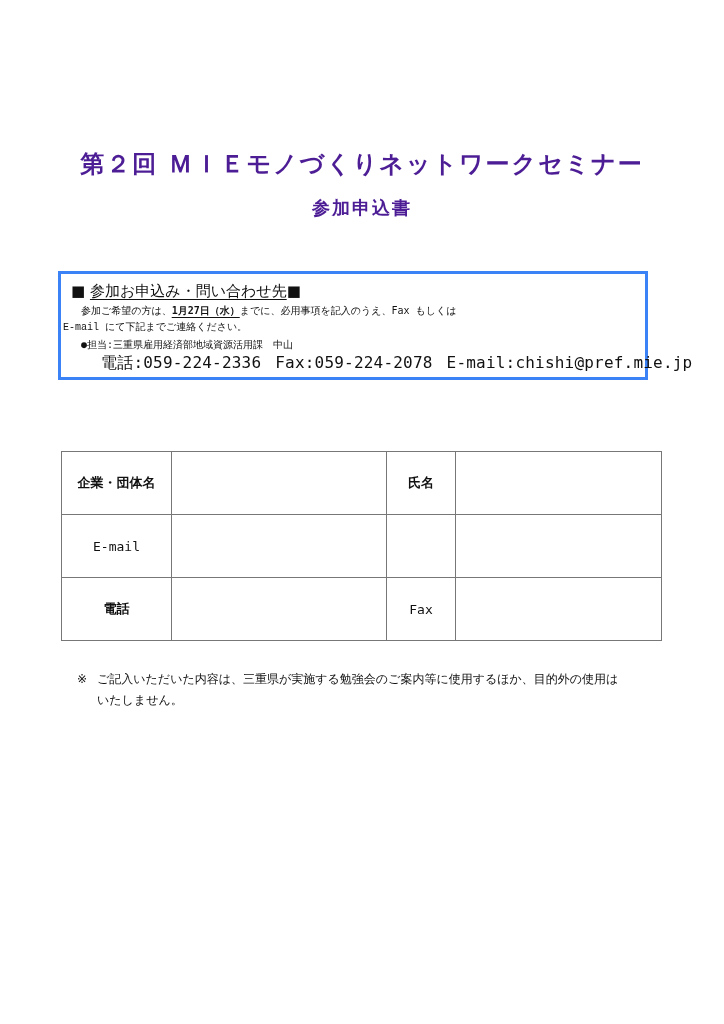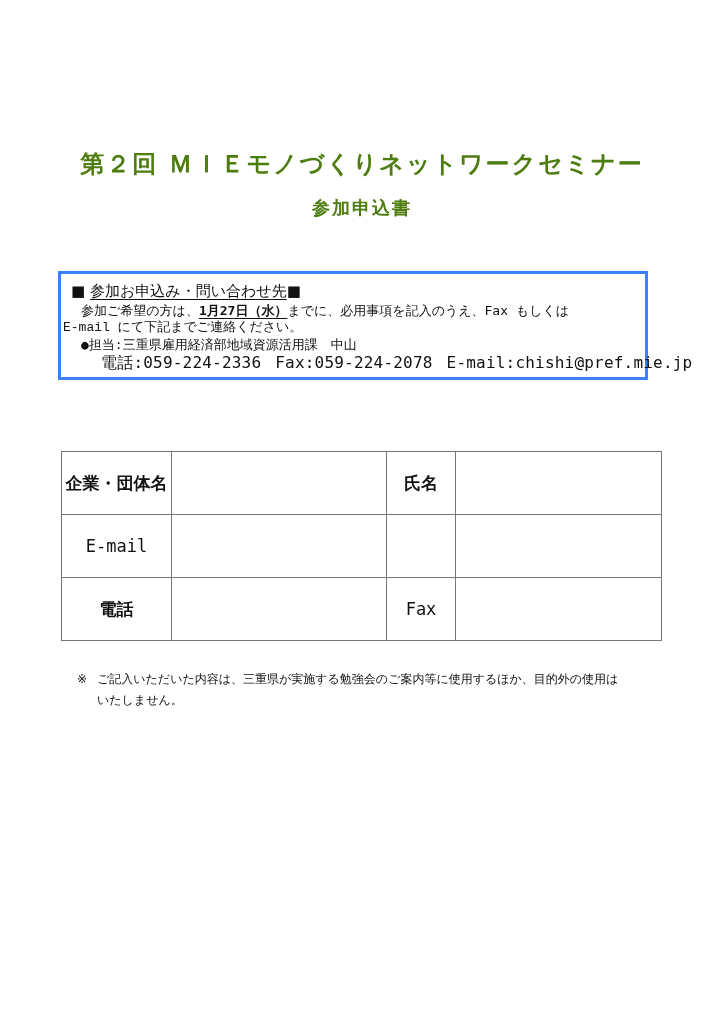--- a/index.html
+++ b/index.html
@@ -1,35 +1,35 @@
 <!DOCTYPE html>
 <html><head>
 <meta charset="utf-8">
 <style>
   html, body { margin: 0; padding: 0; background: #ffffff; }
   body { width: 724px; height: 1024px; position: relative; overflow: hidden;
          font-family: "DejaVu Sans", "Liberation Sans", sans-serif; color: #111; }
-  .title { position: absolute; left: 0; width: 724px; text-align: center; font-weight: bold; color: #4d7c0f; }
+  .title { position: absolute; left: 0; width: 724px; text-align: center; font-weight: bold; color: #4c1d95; }
   .title1 { top: 148px; font-size: 24px; letter-spacing: 2px; }
   .title2 { top: 196px; font-size: 18px; letter-spacing: 2px; }
 
   .infobox { position: absolute; left: 58px; top: 271px; width: 584px; height: 103px;
              border: 3px solid #3b82f6; box-sizing: content-box; }
-  .infobox .line { position: absolute; white-space: nowrap; font-size: 13px; line-height: 16px; }
+  .infobox .line { position: absolute; white-space: nowrap; font-size: 10px; line-height: 16px; }
   .l1 { left: 10px; top: 9px; font-size: 15px !important; }
   .l1 .u { text-decoration: underline; text-underline-offset: 3px; }
   .l2 { left: 20px; top: 29px; font-family: "DejaVu Sans Mono", "Liberation Mono", monospace; }
   .l2 .u { text-decoration: underline; font-weight: bold; text-underline-offset: 3px; }
   .l3 { left: 2px; top: 46px; font-family: Liberation Mono, monospace; }
   .l4 { left: 20px; top: 63px; font-family: "DejaVu Sans Mono", "Liberation Mono", monospace; }
   .l5 { left: 40px; top: 81px; font-size: 16px !important; font-family: "DejaVu Sans Mono", "Liberation Mono", monospace; letter-spacing: 0.2px; }
   .l5 .gap { display: inline-block; width: 14px; }
 
   table.form { position: absolute; left: 61px; top: 451px; border-collapse: collapse; }
-  table.form td { border: 1.5px solid #777; height: 62px; padding: 0; font-size: 17px; font-weight: bold; text-align: center; vertical-align: middle; }
+  table.form td { border: 1.5px solid #777; height: 62px; padding: 0; font-size: 13px; font-weight: bold; text-align: center; vertical-align: middle; }
   table.form td.c1 { width: 109px; }
   table.form td.c2 { width: 214px; }
   table.form td.c3 { width: 68px; margin-left: 12px; }
   table.form td.c4 { width: 205px; }
   table.form td.mono { font-family: "DejaVu Sans Mono", "Liberation Mono", monospace; font-weight: normal; }
 
   .note { position: absolute; left: 77px; top: 669px; font-size: 12px; line-height: 21px; }
   .note .mark { display: inline-block; width: 20px; }
   .note .cont { padding-left: 20px; }
 </style>

